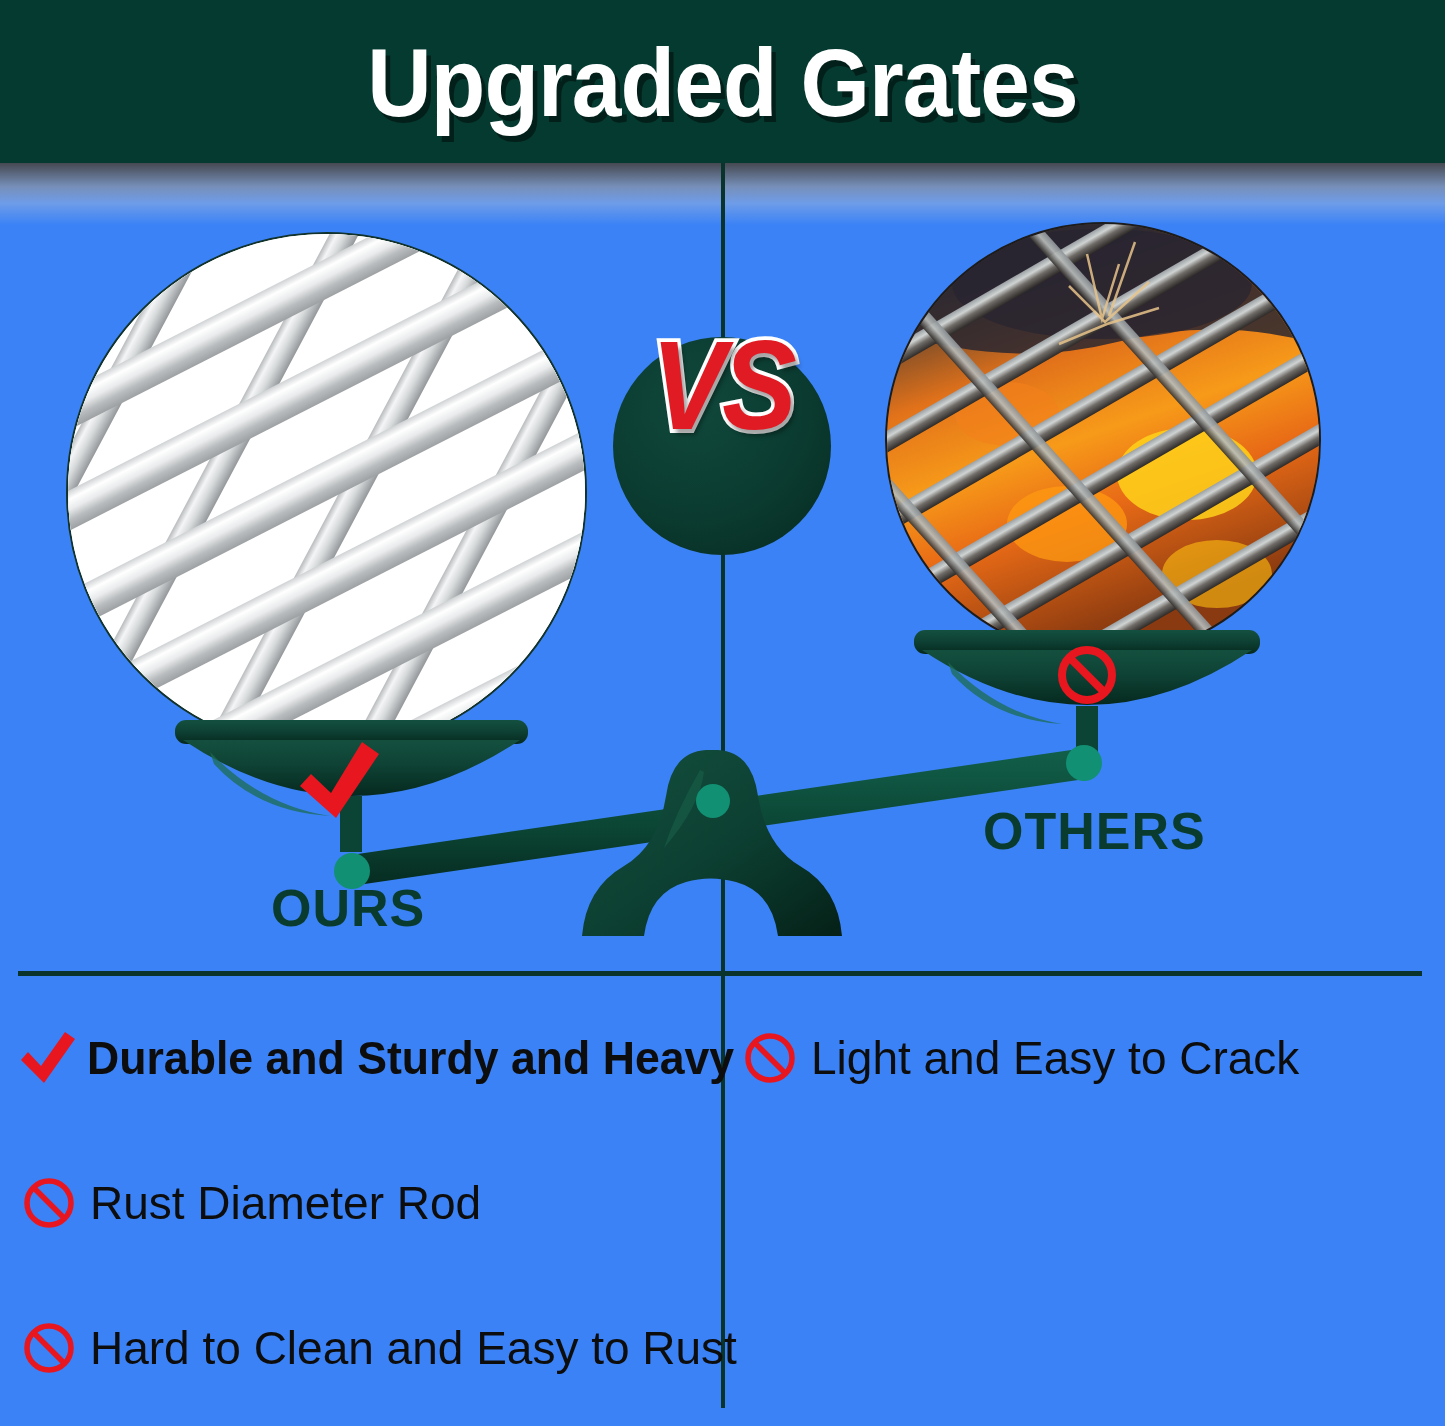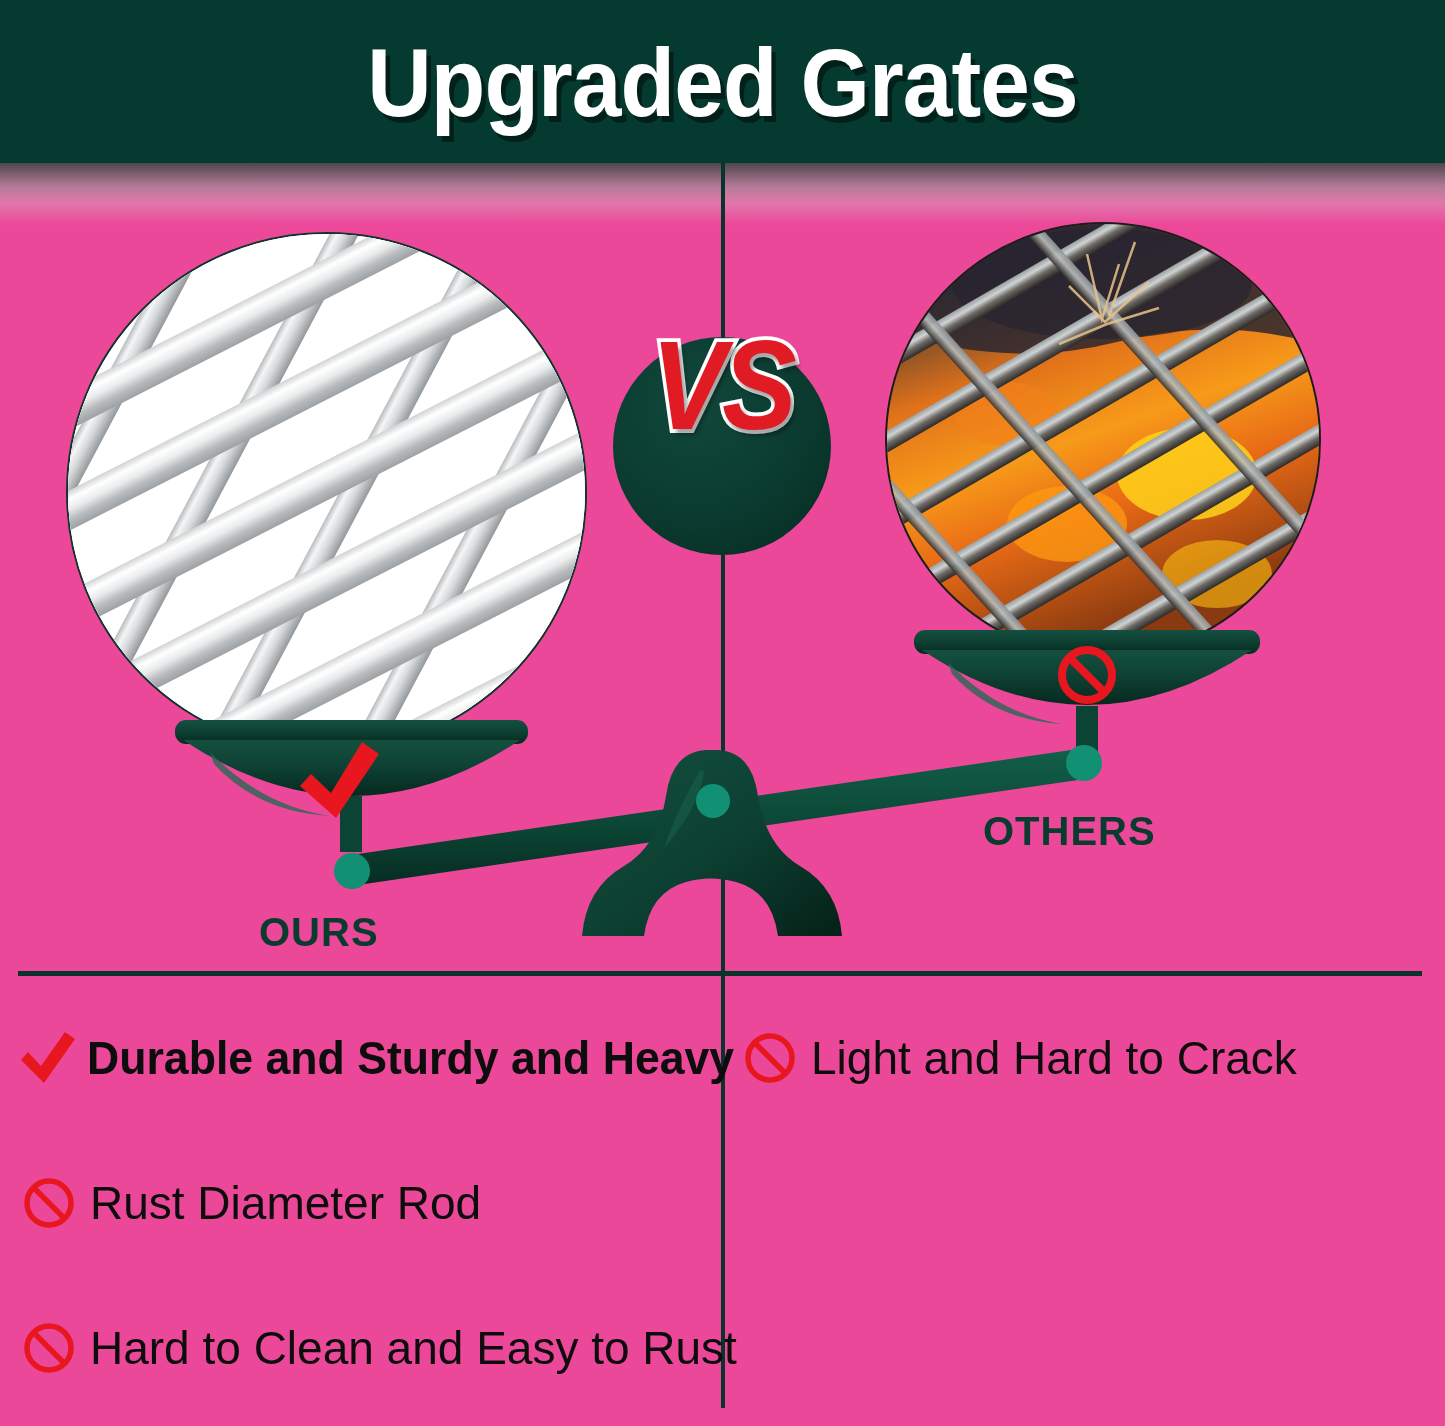--- a/index.html
+++ b/index.html
@@ -7,21 +7,21 @@
     padding: 0;
     background: #ffffff;
   }
   body {
     font-family: "Liberation Sans", sans-serif;
   }
   #page {
     position: relative;
     width: 1445px;
     height: 1426px;
-    background: #ec4899;
+    background: #3b82f6;
     overflow: hidden;
     text-decoration: underline;
   }
 
   
   .header-band {
     position: absolute;
     left: 0; top: 0;
     width: 1445px;
     height: 163px;
@@ -126,27 +126,27 @@
     position: absolute;
     left: 0; top: 600px;
     width: 1445px;
     height: 380px;
   }
 
   .pan-label {
     position: absolute;
     font-family: "Liberation Sans Narrow", "Liberation Sans", sans-serif;
     font-weight: bold;
-    font-size: 40px;
+    font-size: 52px;
     line-height: 56px;
     color: #0a3b2f;
     letter-spacing: 1px;
     white-space: nowrap;
   }
-  .pan-label.ours  { left: 259px; top: 880px; margin-top: 24px; }
+  .pan-label.ours  { left: 271px; top: 880px; }
   .pan-label.others{ left: 983px; top: 803px; }
 
   
   .features {
     position: absolute;
     left: 0;
     top: 985px;
     width: 1445px;
     height: 430px;
   }
@@ -391,21 +391,21 @@
         <svg class="icon-check" viewBox="0 0 62 62">
           <path d="M4 33 L11 25 L24 39 L48 5 L58 12 L27 56 Z" fill="#e8161f"></path>
         </svg>
         <span class="feat-text pro">Durable and Sturdy and Heavy</span>
       </div>
       <div class="col col-right">
         <svg class="icon-ban" viewBox="0 0 54 54">
           <circle cx="27" cy="27" r="22" fill="none" stroke="#e8161f" stroke-width="5.5"></circle>
           <line x1="12" y1="12" x2="42" y2="42" stroke="#e8161f" stroke-width="5.5"></line>
         </svg>
-        <span class="feat-text con">Light and Hard to Crack</span>
+        <span class="feat-text con">Light and Easy to Crack</span>
       </div>
     </div>
 
     <div class="feature-row r1">
       <div class="col col-right">
         <svg class="icon-ban" viewBox="0 0 54 54">
           <circle cx="27" cy="27" r="22" fill="none" stroke="#e8161f" stroke-width="5.5"></circle>
           <line x1="12" y1="12" x2="42" y2="42" stroke="#e8161f" stroke-width="5.5"></line>
         </svg>
         <span class="feat-text con">Rust Diameter Rod</span>

